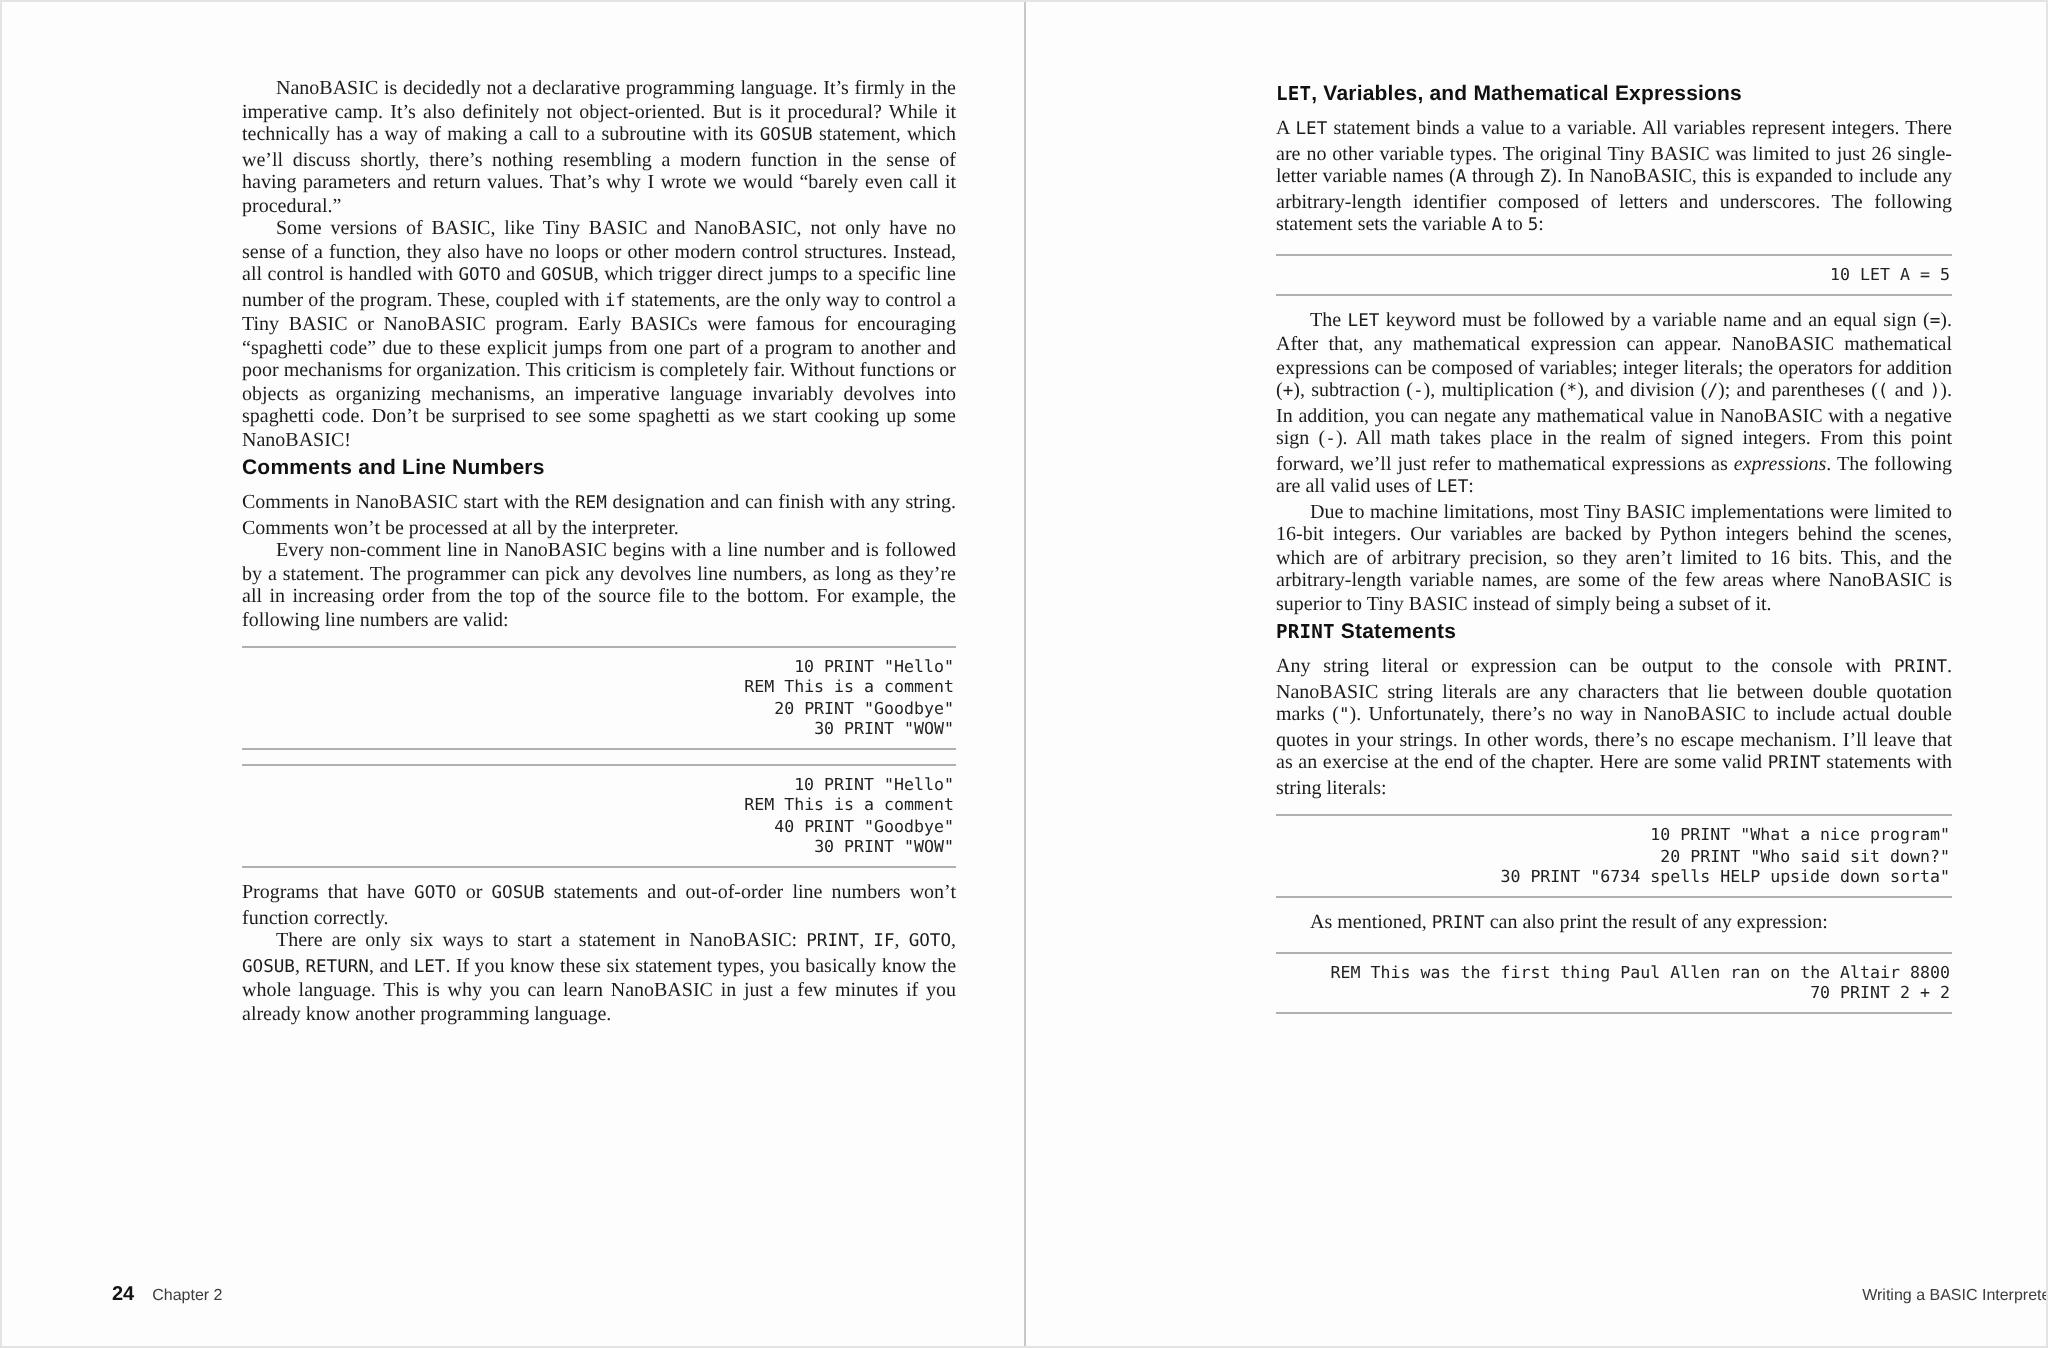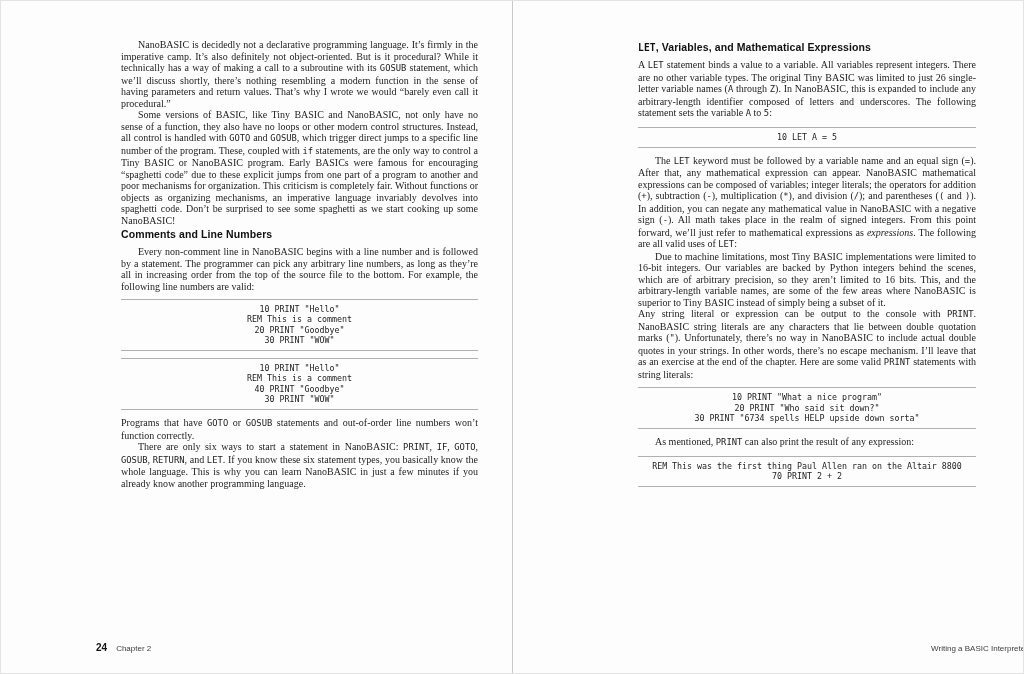--- a/index.html
+++ b/index.html
@@ -21,44 +21,45 @@
     font-family:"Liberation Sans", sans-serif; font-size:10.5px; font-weight:bold;
     letter-spacing:0.1px; margin:2px 0 6px 0; text-align:left; color:#111;
   }
   .text-col > h2:first-child { margin-top:2px; }
   .text-col h2 code { font-family:"DejaVu Sans Mono", monospace; font-size:9.6px; font-weight:bold; }
   .text-col p code { font-family:"DejaVu Sans Mono", monospace; font-size:8.8px; }
   .text-col pre {
     font-family:"DejaVu Sans Mono", monospace; font-size:8.3px; line-height:10.3px;
     margin:7px 0; padding:4px 1px 5px 1px;
     border-top:1px solid var(--rule, #b0b0b0); border-bottom:1px solid var(--rule, #b0b0b0);
-    text-align:center; white-space:pre; color:#222;
+    text-align:right; white-space:pre; color:#222;
   }
   .text-col em { font-style:italic; }
   .footer {
     position:absolute; bottom:20px; font-family:"Liberation Sans", sans-serif;
     font-size:8px; color:#3c3c3c; white-space:nowrap;
   }
   .page.left  .footer { left:55px; }
   .page.right .footer { right:49px; }
-  .folio { font-weight:bold; font-size:10px; color:#141414;margin-left:40px; }
+  .folio { font-weight:bold; font-size:10px; color:#141414; }
   .page.left  .folio { margin-right:9px; }
   .page.right .folio { margin-left:9px;margin-top:40px; }
 </style>
 </head>
 <body>
 
 <div class="spread" style="--text: #1c1c1c; --rule: #b0b0b0; --divider: #c8c8c8;">
 
   <div class="page left">
     <div class="text-col">
         <p class="indent">NanoBASIC is decidedly not a declarative programming language. It’s firmly in the imperative camp. It’s also definitely not object-oriented. But is it procedural? While it technically has a way of making a call to a subroutine with its <code>GOSUB</code> statement, which we’ll discuss shortly, there’s nothing resembling a modern function in the sense of having parameters and return values. That’s why I wrote we would “barely even call it procedural.”</p>
         <p class="indent">Some versions of BASIC, like Tiny BASIC and NanoBASIC, not only have no sense of a function, they also have no loops or other modern control structures. Instead, all control is handled with <code>GOTO</code> and <code>GOSUB</code>, which trigger direct jumps to a specific line number of the program. These, coupled with <code>if</code> statements, are the only way to control a Tiny BASIC or NanoBASIC program. Early BASICs were famous for encouraging “spaghetti code” due to these explicit jumps from one part of a program to another and poor mechanisms for organization. This criticism is completely fair. Without functions or objects as organizing mechanisms, an imperative language invariably devolves into spaghetti code. Don’t be surprised to see some spaghetti as we start cooking up some NanoBASIC!</p>
         <h2>Comments and Line Numbers</h2>
-        <p class="indent">Every non-comment line in NanoBASIC begins with a line number and is followed by a statement. The programmer can pick any arbitrary line numbers, as long as they’re all in increasing order from the top of the source file to the bottom. For example, the following line numbers are valid:</p>
+        <p>Comments in NanoBASIC start with the <code>REM</code> designation and can finish with any string. Comments won’t be processed at all by the interpreter.</p>
+        <p class="indent">Every non-comment line in NanoBASIC begins with a line number and is followed by a statement. The programmer can pick any devolves line numbers, as long as they’re all in increasing order from the top of the source file to the bottom. For example, the following line numbers are valid:</p>
         <pre>10 PRINT "Hello"
 REM This is a comment
 20 PRINT "Goodbye"
 30 PRINT "WOW"</pre>
         <pre>10 PRINT "Hello"
 REM This is a comment
 40 PRINT "Goodbye"
 30 PRINT "WOW"</pre>
         <p>Programs that have <code>GOTO</code> or <code>GOSUB</code> statements and out-of-order line numbers won’t function correctly.</p>
         <p class="indent">There are only six ways to start a statement in NanoBASIC: <code>PRINT</code>, <code>IF</code>, <code>GOTO</code>, <code>GOSUB</code>, <code>RETURN</code>, and <code>LET</code>. If you know these six statement types, you basically know the whole language. This is why you can learn NanoBASIC in just a few minutes if you already know another programming language.</p>
@@ -70,20 +71,21 @@
 
   <div class="gutter-line"></div>
 
   <div class="page right">
     <div class="text-col">
         <h2><code>LET</code>, Variables, and Mathematical Expressions</h2>
         <p>A <code>LET</code> statement binds a value to a variable. All variables represent integers. There are no other variable types. The original Tiny BASIC was limited to just 26 single-letter variable names (<code>A</code> through <code>Z</code>). In NanoBASIC, this is expanded to include any arbitrary-length identifier composed of letters and underscores. The following statement sets the variable <code>A</code> to <code>5</code>:</p>
         <pre>10 LET A = 5</pre>
         <p class="indent">The <code>LET</code> keyword must be followed by a variable name and an equal sign (<code>=</code>). After that, any mathematical expression can appear. NanoBASIC mathematical expressions can be composed of variables; integer literals; the operators for addition (<code>+</code>), subtraction (<code>-</code>), multiplication (<code>*</code>), and division (<code>/</code>); and parentheses (<code>(</code> and <code>)</code>). In addition, you can negate any mathematical value in NanoBASIC with a negative sign (<code>-</code>). All math takes place in the realm of signed integers. From this point forward, we’ll just refer to mathematical expressions as <em>expressions</em>. The following are all valid uses of <code>LET</code>:</p>
         <p class="indent">Due to machine limitations, most Tiny BASIC implementations were limited to 16-bit integers. Our variables are backed by Python integers behind the scenes, which are of arbitrary precision, so they aren’t limited to 16 bits. This, and the arbitrary-length variable names, are some of the few areas where NanoBASIC is superior to Tiny BASIC instead of simply being a subset of it.</p>
+        <h2><code>PRINT</code> Statements</h2>
         <p>Any string literal or expression can be output to the console with <code>PRINT</code>. NanoBASIC string literals are any characters that lie between double quotation marks (<code>"</code>). Unfortunately, there’s no way in NanoBASIC to include actual double quotes in your strings. In other words, there’s no escape mechanism. I’ll leave that as an exercise at the end of the chapter. Here are some valid <code>PRINT</code> statements with string literals:</p>
         <pre>10 PRINT "What a nice program"
 20 PRINT "Who said sit down?"
 30 PRINT "6734 spells HELP upside down sorta"</pre>
         <p class="indent">As mentioned, <code>PRINT</code> can also print the result of any expression:</p>
         <pre>REM This was the first thing Paul Allen ran on the Altair 8800
 70 PRINT 2 + 2</pre>
       </div>
     <div class="footer">
       <span class="running-head">Writing a BASIC Interpreter</span><span class="folio">25</span>

